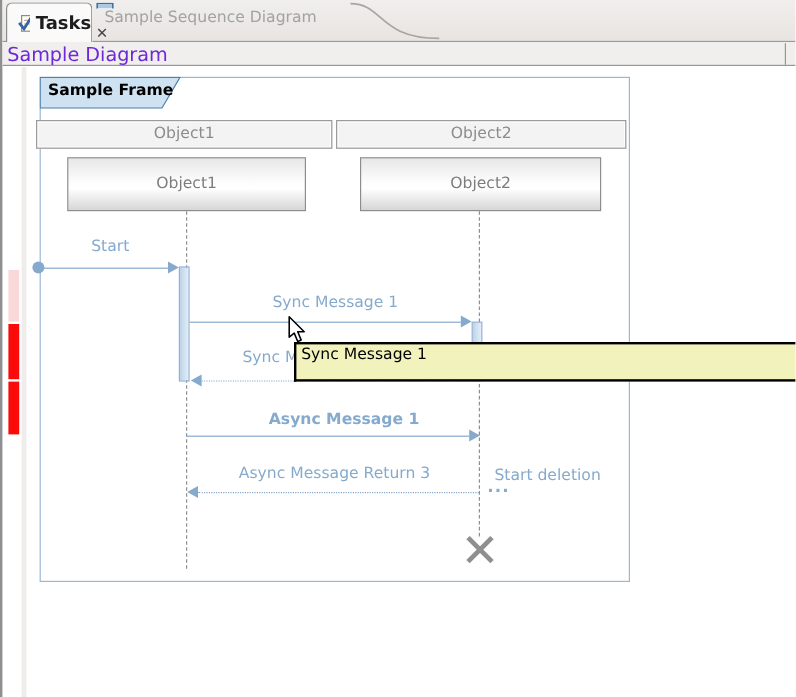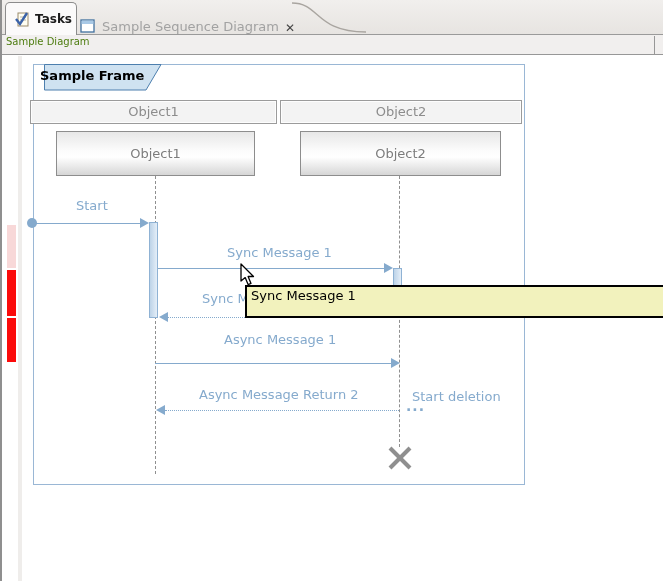--- a/index.html
+++ b/index.html
@@ -8,39 +8,39 @@
     font-family:"DejaVu Sans","Liberation Sans",sans-serif;
     background:#fff;border-left:2px solid #8f8f8f;box-sizing:border-box;
   }
   
   .tabbar{position:absolute;left:0;top:0;width:663px;height:34px;
     background:linear-gradient(#f1efed,#e7e4e1);}
   .tabbar-border{position:absolute;top:34px;height:1px;background:#9a9a9a;}
   .tab-active{position:absolute;left:3px;top:2px;width:72px;height:33px;
     background:#fbfafa;border:1px solid #8c8c8c;border-bottom:none;
     border-radius:5px 5px 0 0;box-sizing:border-box;display:flex;align-items:center;padding-left:8px;}
-  .tab-active .lbl{font-size:12px;font-weight:bold;color:#1d1d1d;margin-left:5px;}
-  .tab-inactive{position:absolute;left:78px;top:2px;height:32px;display:flex;align-items:flex-end;}
+  .tab-active .lbl{font-size:15px;font-weight:bold;color:#1d1d1d;margin-left:5px;}
+  .tab-inactive{position:absolute;left:78px;top:2px;height:32px;display:flex;align-items:flex-start;flex-direction:column;}
   .tab-inactive .lbl{font-size:13px;color:#a2a2a2;margin:0 6px 0 7px;}
   .close-x{font-size:12px;color:#444;font-weight:bold;cursor:default;line-height:1;}
   .swoosh{position:absolute;left:278px;top:0;}
   
   .view-toolbar{position:absolute;left:0;top:35px;width:663px;height:20px;
     background:#f1efee;border-bottom:1px solid #979797;box-sizing:border-box;}
-  .view-toolbar .title{position:absolute;left:4px;top:1px;font-size:10px;color:#4d7c0f;}
+  .view-toolbar .title{position:absolute;left:4px;top:1px;font-size:16px;color:#6d28d9;}
   .toolbar-divider{position:absolute;left:652px;top:36px;width:1px;height:18px;background:#979797;}
   
   .ruler-strip{position:absolute;left:16px;top:56px;width:4px;height:525px;background:#efedeb;}
   .marker{position:absolute;left:5px;width:9px;}
   .marker.pink{background:var(--marker-pink,#f8d8d8);}
   .marker.red{background:var(--marker-red,#fb0a0a);}
   
   .frame{position:absolute;left:31px;top:64px;width:492px;height:421px;
     border:1px solid var(--frame-border,#9ab7d5);box-sizing:border-box;}
-  .frame-label{position:absolute;left:31px;top:64px;width:118px;height:27px;padding-left:11px;}
+  .frame-label{position:absolute;left:31px;top:64px;width:118px;height:27px;}
   .frame-label .txt{position:absolute;left:7px;top:4px;font-size:13px;font-weight:bold;color:#000;}
   .hdr-cell{position:absolute;top:100px;height:24px;background:#f3f3f3;
     border:1px solid #9b9b9b;box-shadow:inset 0 0 0 1px #fdfdfd;box-sizing:border-box;
     font-size:13px;color:#8c8c8c;text-align:center;line-height:22px;}
   .obj-box{position:absolute;top:131px;height:45px;
     border:1px solid #8d8d8d;box-sizing:border-box;
     background:linear-gradient(#e7e7e7,#fbfbfb 42%,#ffffff 58%,#d6d6d6);
     font-size:13px;color:#7d7d7d;text-align:center;line-height:43px;}
   .lifeline{position:absolute;width:0;border-left:1px dashed #8f8f8f;z-index:1;}
   .activation{position:absolute;width:9px;z-index:2;
@@ -143,27 +143,27 @@
 
   <div>
     <div class="msg-line dotted" style="left:166px;top:317px;width:225px;"></div>
     <div class="arrow-l" style="left:157px;top:312px;"></div>
     <span class="msg-label" style="left:200px;top:291px;">Sync Message Return 1</span>
   </div>
 
   <div>
     <div class="msg-line" style="left:153px;top:363px;width:236px;"></div>
     <div class="arrow-r" style="left:389px;top:358px;"></div>
-    <span class="msg-label" style="left:222px;top:332px;">Async Message 1</span>
+    <span class="msg-label" style="left:222px;top:342px;font-weight:bold;">Async Message 1</span>
   </div>
 
   <div>
     <div class="msg-line dotted" style="left:163px;top:410px;width:234px;"></div>
     <div class="arrow-l" style="left:154px;top:405px;"></div>
-    <span class="msg-label" style="left:197px;top:387px;">Async Message Return 2</span>
+    <span class="msg-label" style="left:197px;top:387px;">Async Message Return 3</span>
   </div>
 
   <span class="msg-label" style="left:410px;top:389px;">Start deletion</span>
   <span class="ellipsis">...</span>
   <svg class="cross" width="24" height="24">
     <line x1="2" y1="2" x2="22" y2="22" stroke="#8f8f8f" stroke-width="4"></line>
     <line x1="22" y1="2" x2="2" y2="22" stroke="#8f8f8f" stroke-width="4"></line>
   </svg>
 
   <div class="tooltip">

